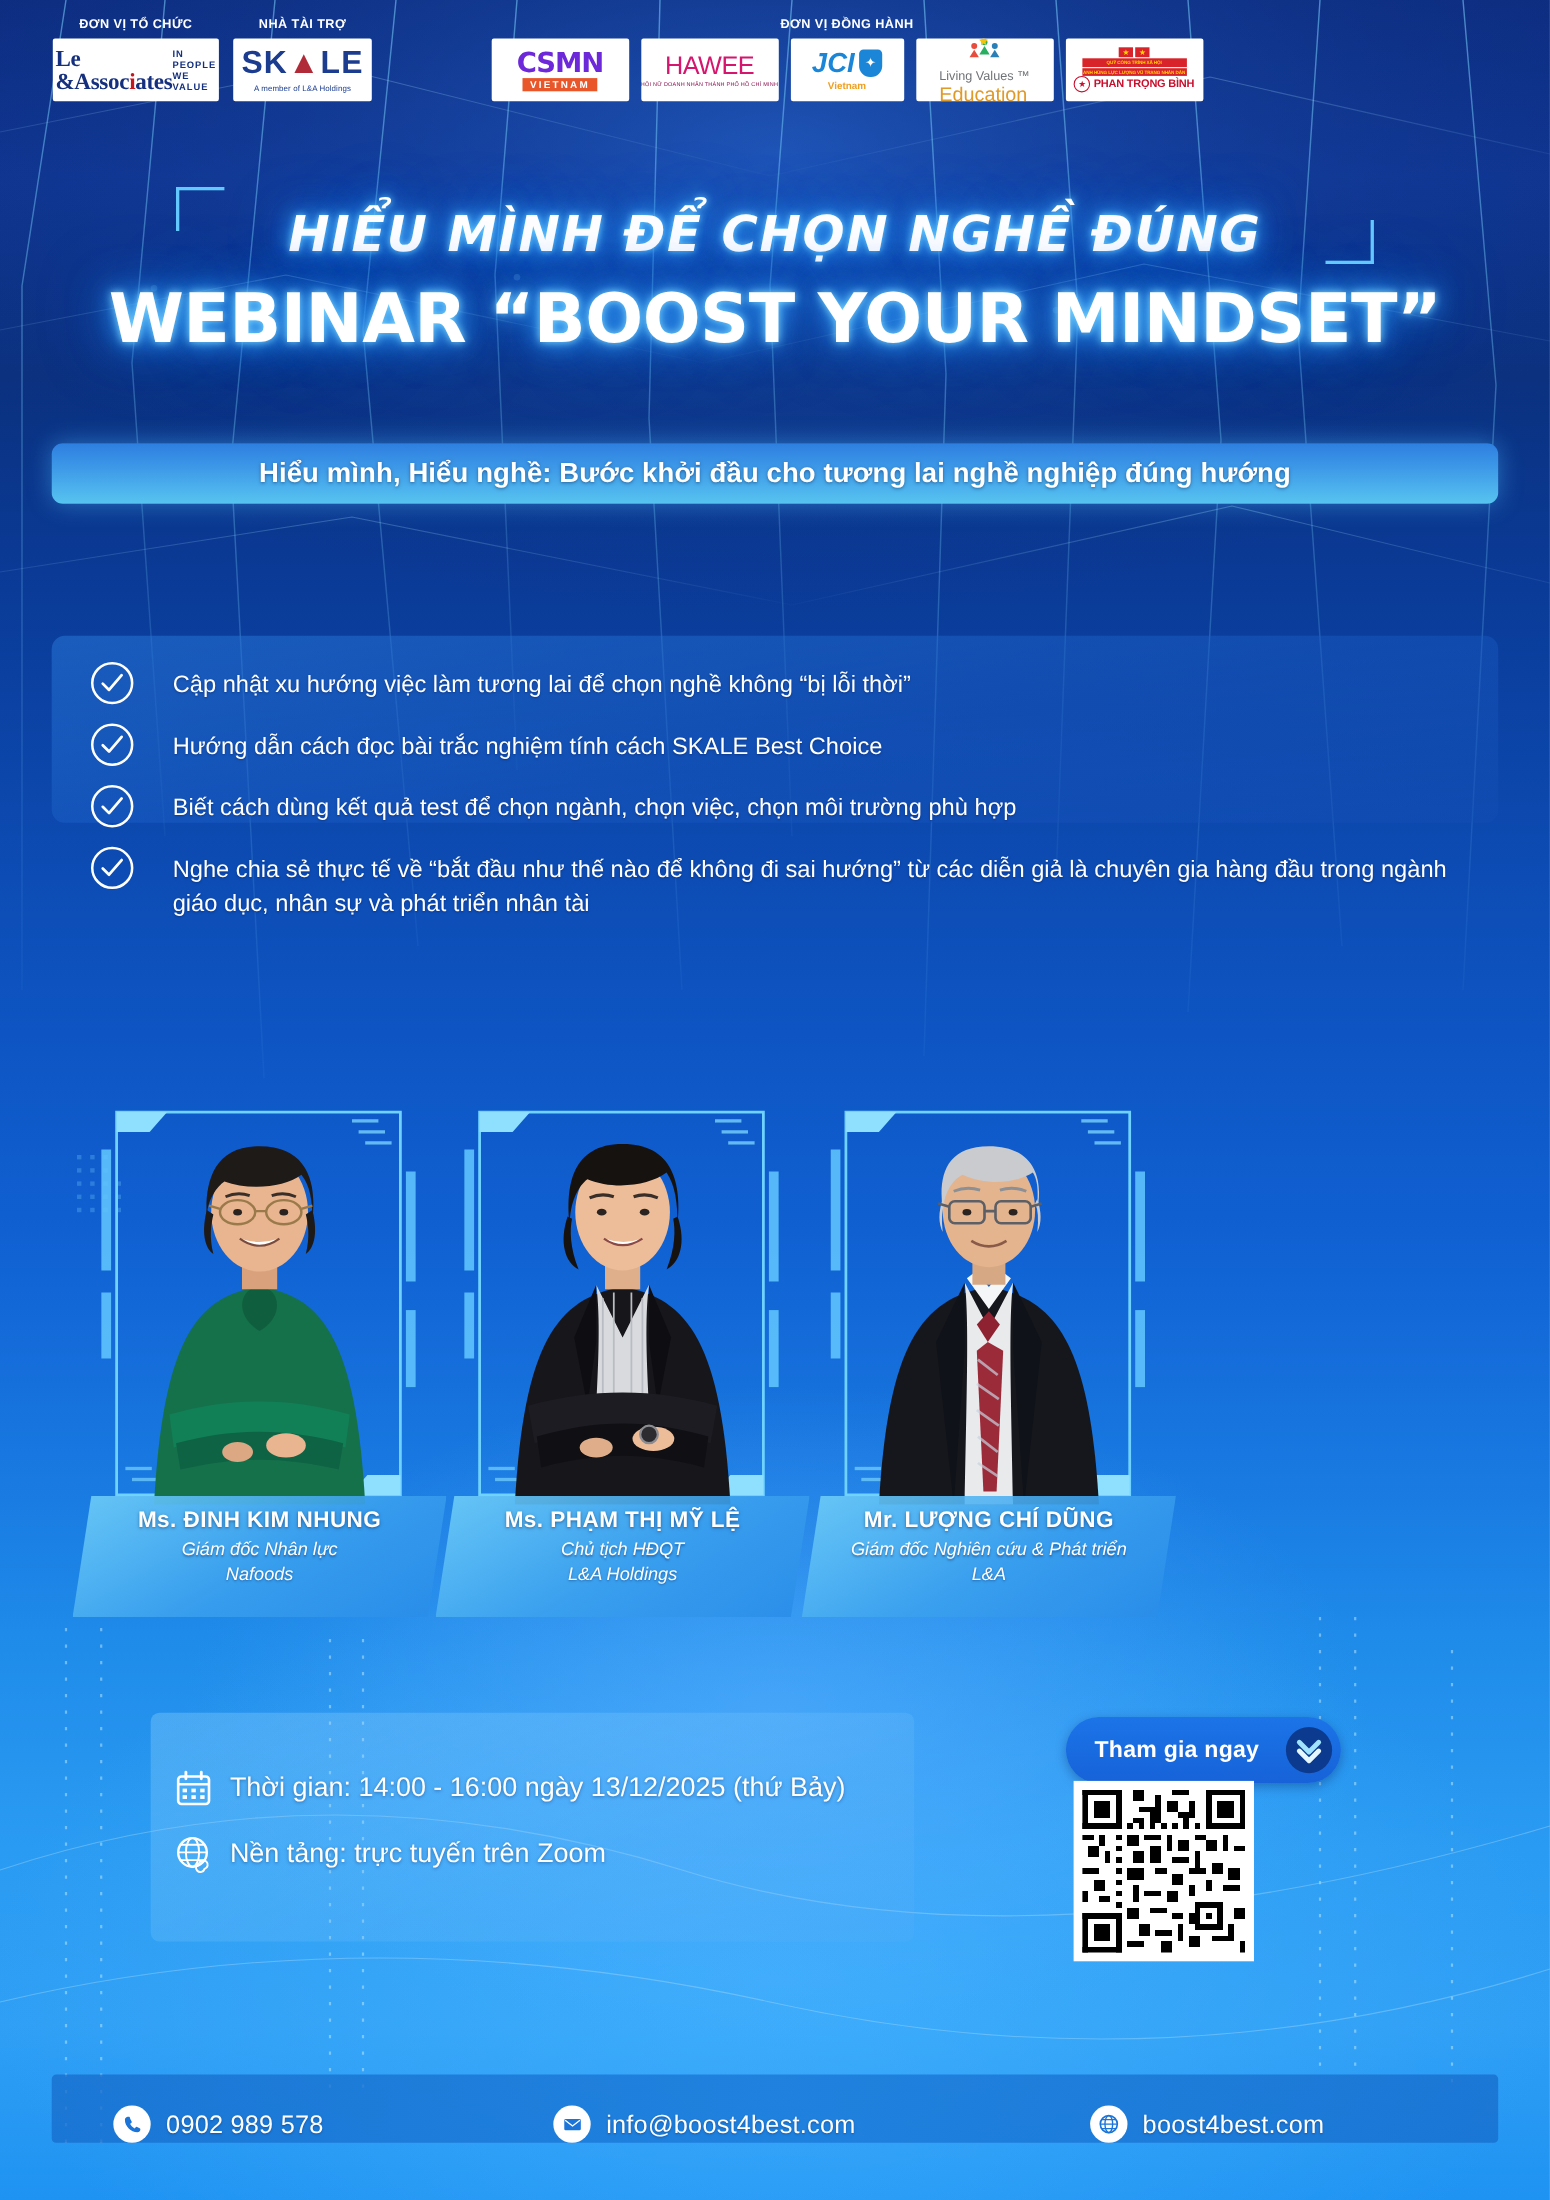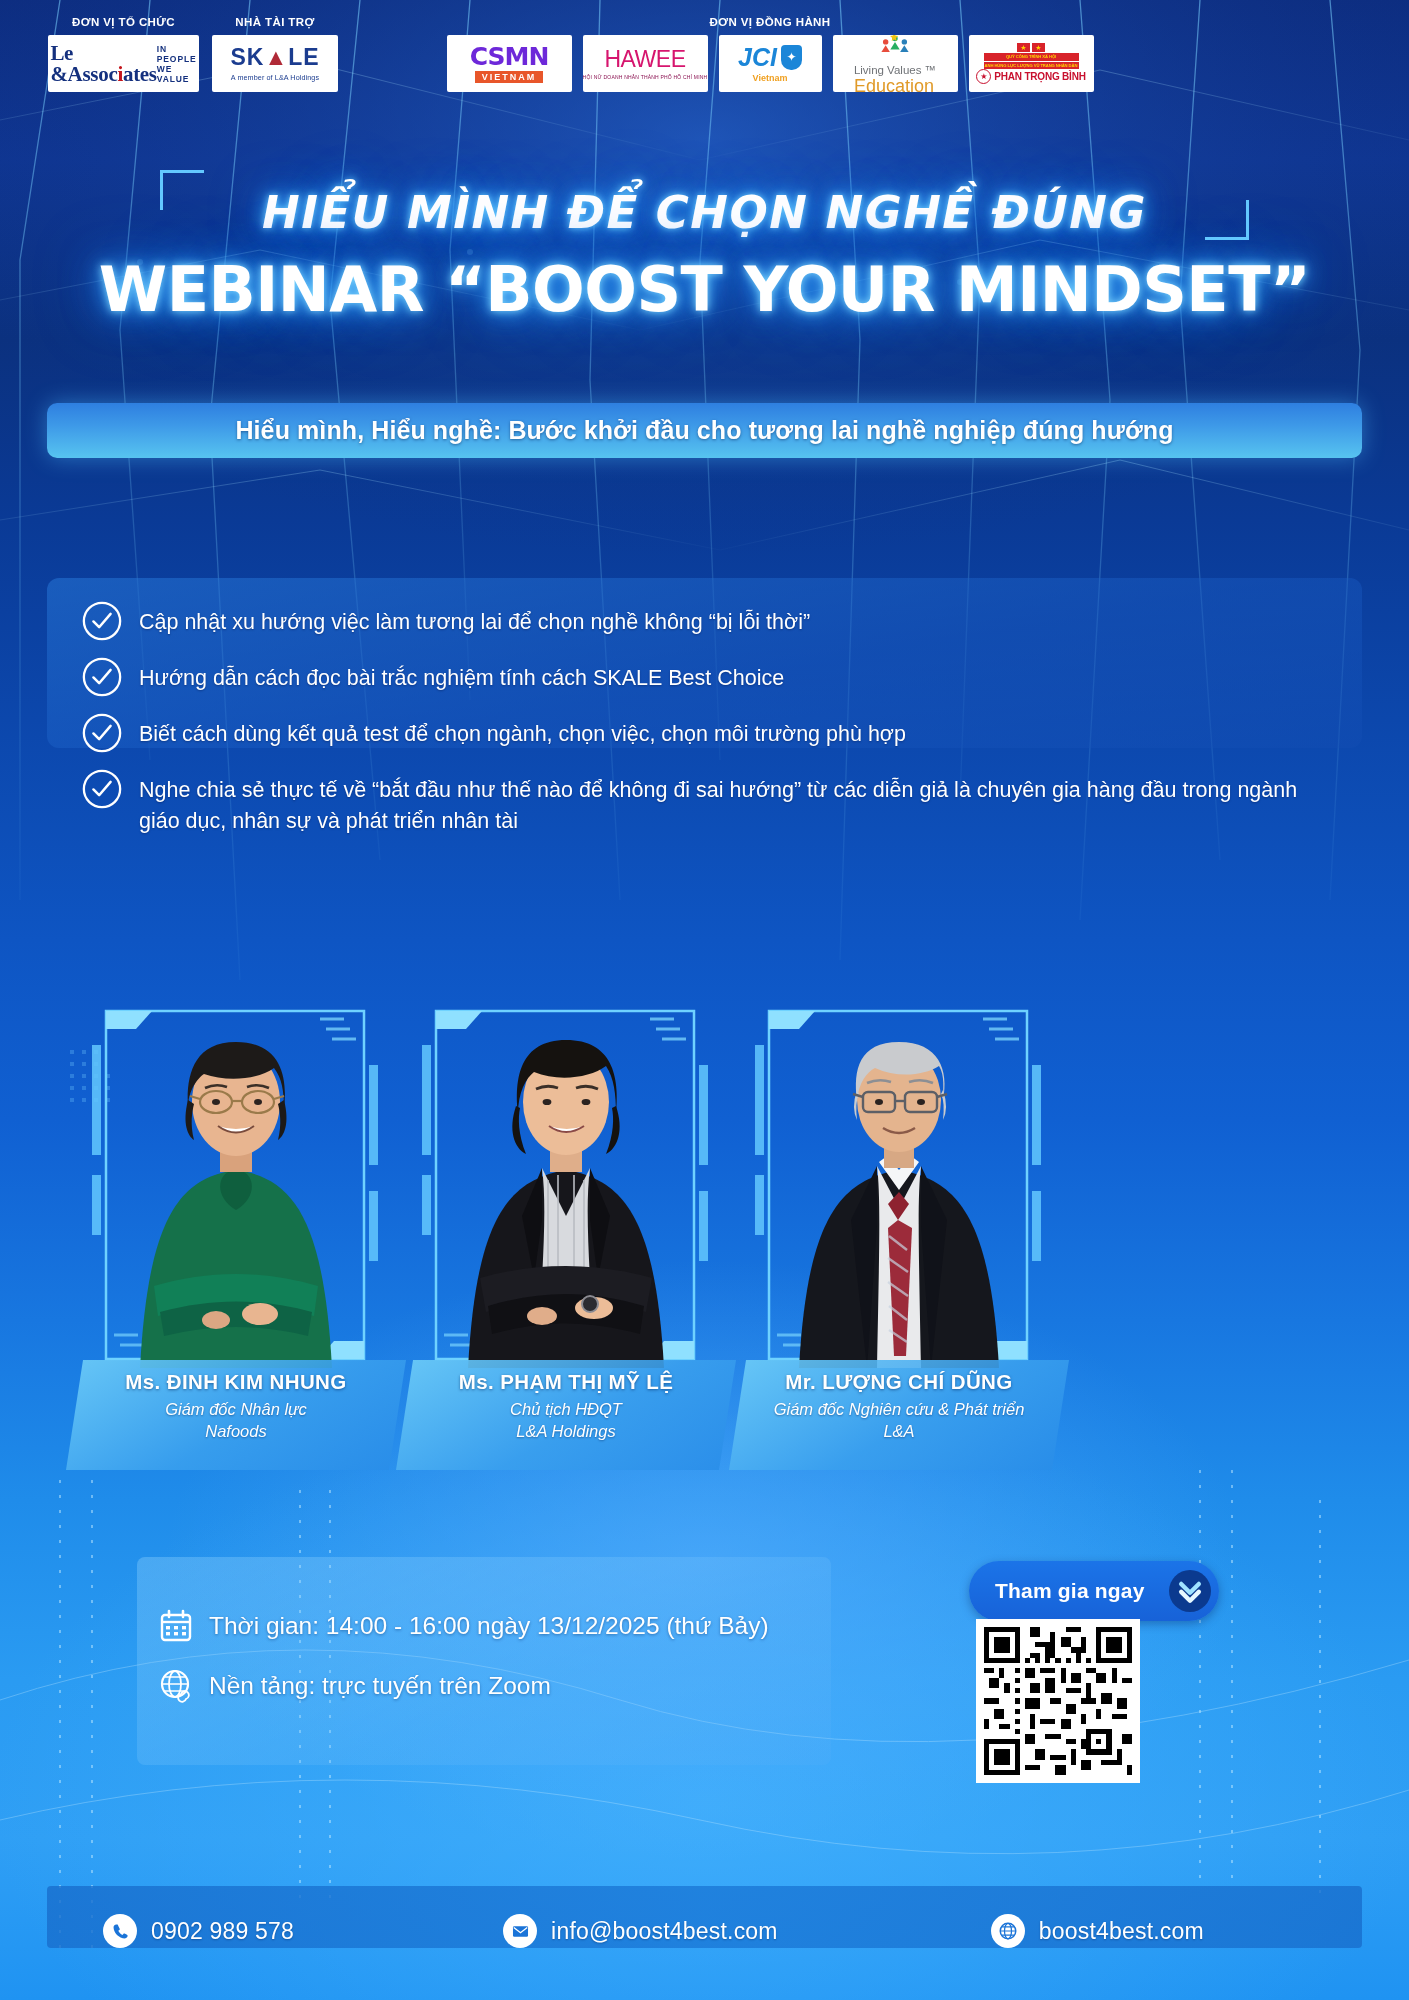--- a/index.html
+++ b/index.html
@@ -46,21 +46,21 @@
     overflow:hidden; position:relative;
   }
 
   .lg-la { width:151px; height:57px; flex-direction:row; padding:5px 6px 4px; }
   .lg-la .la-top { font-family:"Liberation Serif", serif; font-size:21px; color:#14307e; font-weight:700; line-height:1; letter-spacing:-0.3px; }
   .lg-la .la-top .dot-i { color:#c4161c; }
   .lg-la .la-rule { width:100%; height:2px; background:#14307e; margin:2px 0 3px; }
   .lg-la .la-bot { font-size:8.5px; color:#14307e; font-weight:700; letter-spacing:.9px; }
 
   .lg-skale { width:126px; height:57px; flex-direction:column; padding:6px 4px 5px; }
-  .lg-skale .sk-top { font-size:23px; font-weight:700; color:#1b3c8f; letter-spacing:1px; line-height:1; position:relative; }
+  .lg-skale .sk-top { font-size:29px; font-weight:700; color:#1b3c8f; letter-spacing:1px; line-height:1; position:relative; }
   .lg-skale .sk-top .tri { color:#b02a37; }
   .lg-skale .sk-bot { font-size:7.2px; color:#1b3c8f; margin-top:4px; letter-spacing:.1px; }
 
   .lg-csmn { width:125px; height:57px; flex-direction:column; }
   .lg-csmn .cs-top { font-size:25px; font-weight:800; color:#6d28d9; letter-spacing:-1px; line-height:1; font-family:"DejaVu Sans", sans-serif; }
   .lg-csmn .cs-bot { background:#e8562a; color:#fff; font-size:9px; font-weight:700; letter-spacing:2px; padding:1px 7px; margin-top:2px; }
 
   .lg-hawee { width:125px; height:57px; flex-direction:column; }
   .lg-hawee .hw-top { font-size:23px; font-weight:400; color:#d6156e; letter-spacing:-0.5px; line-height:1; font-family:"Liberation Sans", sans-serif;}
   .lg-hawee .hw-bot { font-size:5px; color:#8a1050; letter-spacing:.2px; margin-top:3px; text-align:center; }
@@ -121,21 +121,21 @@
     letter-spacing:.1px;
   }
 
   
   .bullets {
     position:absolute; top:578px; left:47px; width:1315px; height:170px;
     background:linear-gradient(170deg, rgba(38,118,215,.55) 0%, rgba(26,92,196,.42) 55%, rgba(20,78,180,.36) 100%);
     border-radius:12px;
     padding:26px 30px 20px 34px;
   }
-  .bullet-row { display:flex; align-items:flex-start; gap:16px; margin-bottom:18px; }
+  .bullet-row { display:flex; align-items:flex-start; gap:34px; margin-bottom:18px; }
   .bullet-row:last-child { margin-bottom:0; }
   .check {
     flex:0 0 auto; width:42px; height:42px; margin-top:-4px;
   }
   .bullet-text {
     color:#ffffff; font-size:21.5px; line-height:1.42; font-weight:400;
     text-shadow:0 1px 2px rgba(0,20,70,.4);
     padding-top:3px;
   }
 

